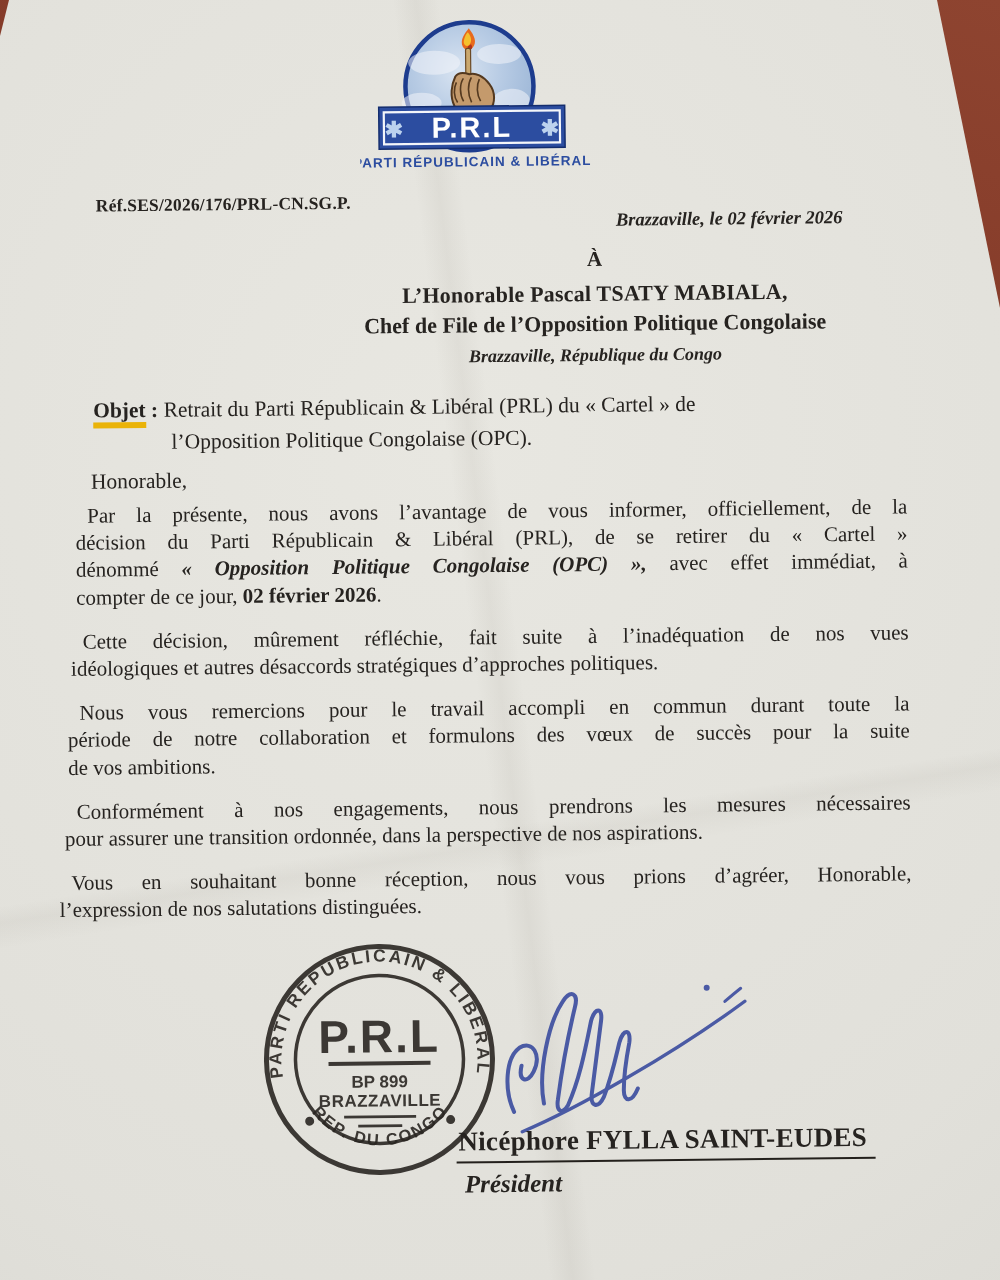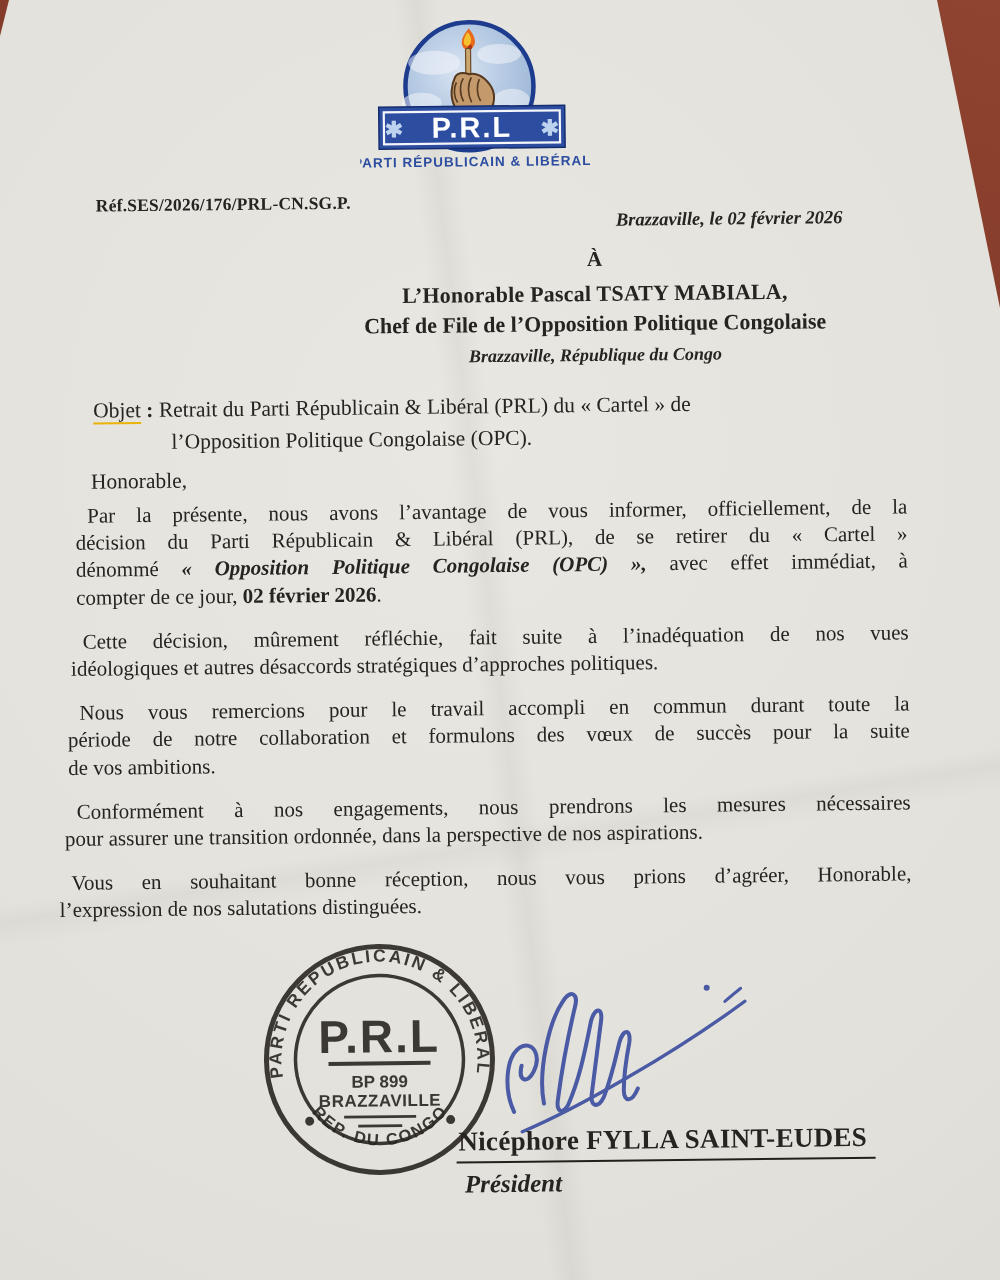--- a/index.html
+++ b/index.html
@@ -26,21 +26,21 @@
   .refline{left:100px;top:191px;font-size:17.5px;font-weight:bold;letter-spacing:.2px;}
   .dateline{left:620px;top:211px;font-size:18.5px;font-weight:bold;font-style:italic;}
 
   .recipient{left:298px;top:248px;width:600px;text-align:center;}
   .to-a{font-size:21px;font-weight:bold;}
   .rcp1{font-size:22px;font-weight:bold;margin-top:9px;letter-spacing:.2px;}
   .rcp2{font-size:22px;font-weight:bold;margin-top:4px;}
   .rcp3{font-size:18px;font-weight:bold;font-style:italic;margin-top:8px;}
 
   .subject{left:95px;top:390px;width:760px;font-size:21.5px;line-height:32px;}
-  .subject .lbl{font-weight:normal;border-bottom:2px solid #eab308;}
+  .subject .lbl{font-weight:bold;border-bottom:6px solid #eab308;}
   .subject .l2{padding-left:78px;}
 
   .salutation{left:92px;top:465px;font-size:21.5px;}
 
   .body-text{left:60px;top:498px;width:848px;font-size:21px;line-height:27.2px;}
   .para{margin:0 0 17px 0;}
   .p1{margin-left:16px;} .p2{margin-left:10px;} .p3{margin-left:6px;}
   .p4{margin-left:2px;}  .p5{margin-left:-4px;}
   .jl{text-align:justify;text-align-last:justify;}
   .ll{text-align:left;}

